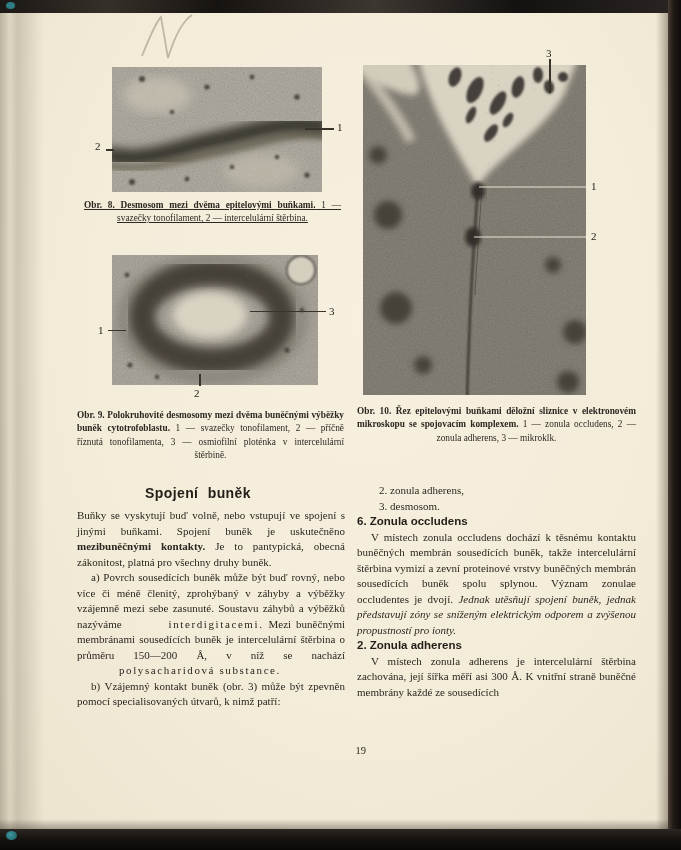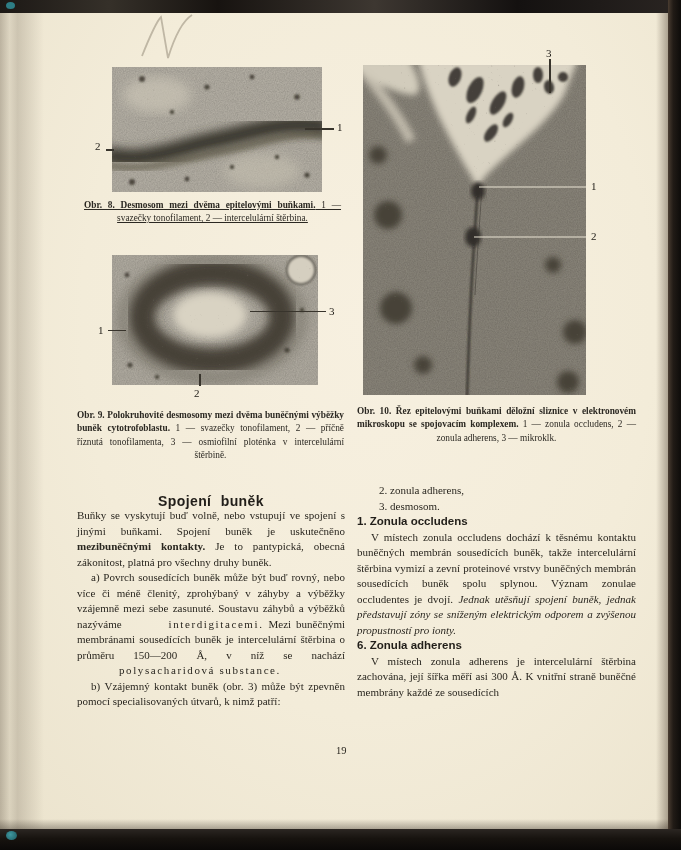--- a/index.html
+++ b/index.html
@@ -203,36 +203,36 @@
   </div>
   <span class="figlabel" style="left:546px;top:48px;">3</span>
   <div class="leader" style="left:549px;top:59px;width:1.5px;height:34px;z-index:3;"></div>
   <span class="figlabel" style="left:591px;top:181px;">1</span>
   <span class="figlabel" style="left:591px;top:231px;">2</span>
 
   <div class="caption" style="left:357px;top:405px;width:279px;">
     <b>Obr. 10. Řez epitelovými buňkami děložní sliznice v elektronovém mikroskopu se spojovacím komplexem.</b><span> 1 — zonula occludens, 2 — zonula adherens, 3 — mikroklk.</span>
   </div>
 
-  <div class="main-heading" style="left:77px;top:485px;width:268px;margin-top:8px;">Spojení buněk</div>
+  <div class="main-heading" style="left:64px;top:485px;width:268px;">Spojení buněk</div>
 
   <div class="col" style="left:77px;top:508px;width:268px;">
     <p><span>Buňky se vyskytují buď volně, nebo vstupují ve spojení s jinými buňkami. Spojení buněk je uskutečněno </span><b>mezibuněčnými kontakty.</b><span> Je to pantypická, obecná zákonitost, platná pro všechny druhy buněk.</span></p>
     <p class="indent"><span>a) Povrch sousedících buněk může být buď rovný, nebo více či méně členitý, zprohýbaný v záhyby a výběžky vzájemně mezi sebe zasunuté. Soustavu záhybů a výběžků nazýváme </span><span class="lsp">interdigitacemi.</span><span> Mezi buněčnými membránami sousedících buněk je intercelulární štěrbina o průměru 150—200 Å, v níž se nachází </span><span class="lsp">polysacharidová substance.</span></p>
     <p class="indent"><span>b) Vzájemný kontakt buněk (obr. 3) může být zpevněn pomocí specialisovaných útvarů, k nimž patří:</span></p>
   </div>
 
   <div class="col" style="left:357px;top:483px;width:279px;">
     <p class="listline">2. zonula adherens,</p>
     <p class="listline">3. desmosom.</p>
-    <p class="subhead">1. Zonula occludens</p>
+    <p class="subhead">6. Zonula occludens</p>
     <p class="indent"><span>V místech zonula occludens dochází k těsnému kontaktu buněčných membrán sousedících buněk, takže intercelulární štěrbina vymizí a zevní proteinové vrstvy buněčných membrán sousedících buněk spolu splynou. Význam zonulae occludentes je dvojí. </span><span class="it">Jednak utěsňují spojení buněk, jednak představují zóny se sníženým elektrickým odporem a zvýšenou propustností pro ionty.</span></p>
-    <p class="subhead">6. Zonula adherens</p>
+    <p class="subhead">2. Zonula adherens</p>
     <p class="indent">V místech zonula adherens je intercelulární štěrbina zachována, její šířka měří asi 300 Å. K vnitřní straně buněčné membrány každé ze sousedících</p>
   </div>
 
-  <div class="pagenum" style="left:336px;top:745px;width:22px;text-align:left;">19</div>
+  <div class="pagenum" style="left:344px;top:745px;width:22px;text-align:right;">19</div>
 
   <div class="right-cover"></div>
   <div class="bottom-cover"></div>
   <div class="teal-dot" style="left:6px;top:831px;width:11px;height:9px;background:radial-gradient(circle at 40% 40%,#3f98a0,#1d5a60);"></div>
 
 </div>
 
 </body></html>

